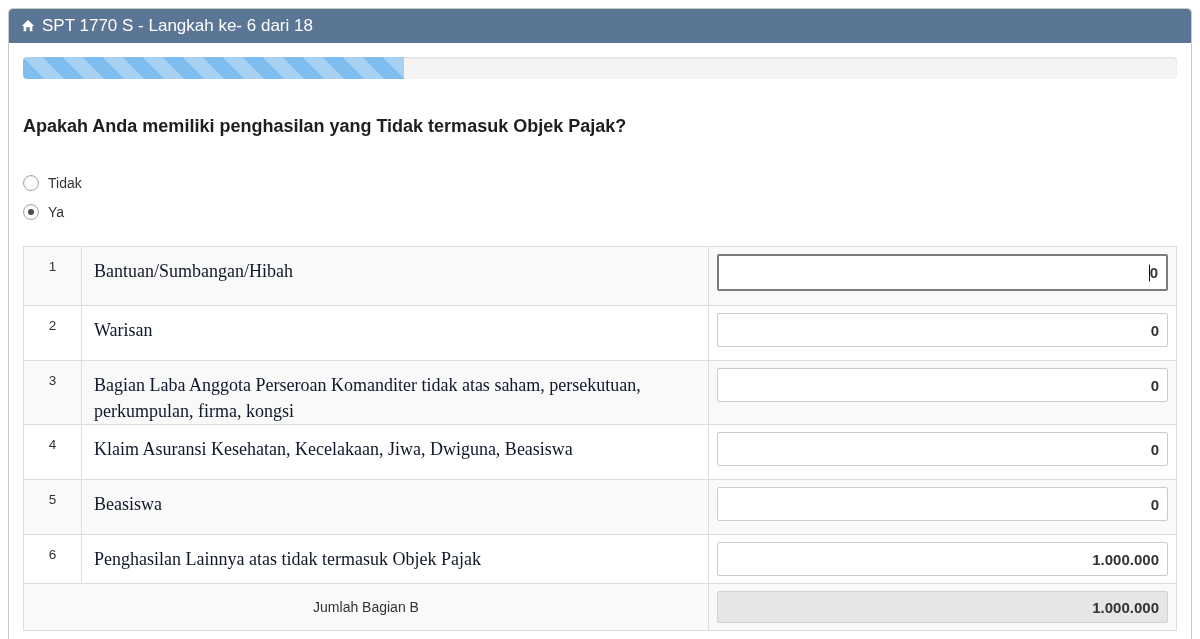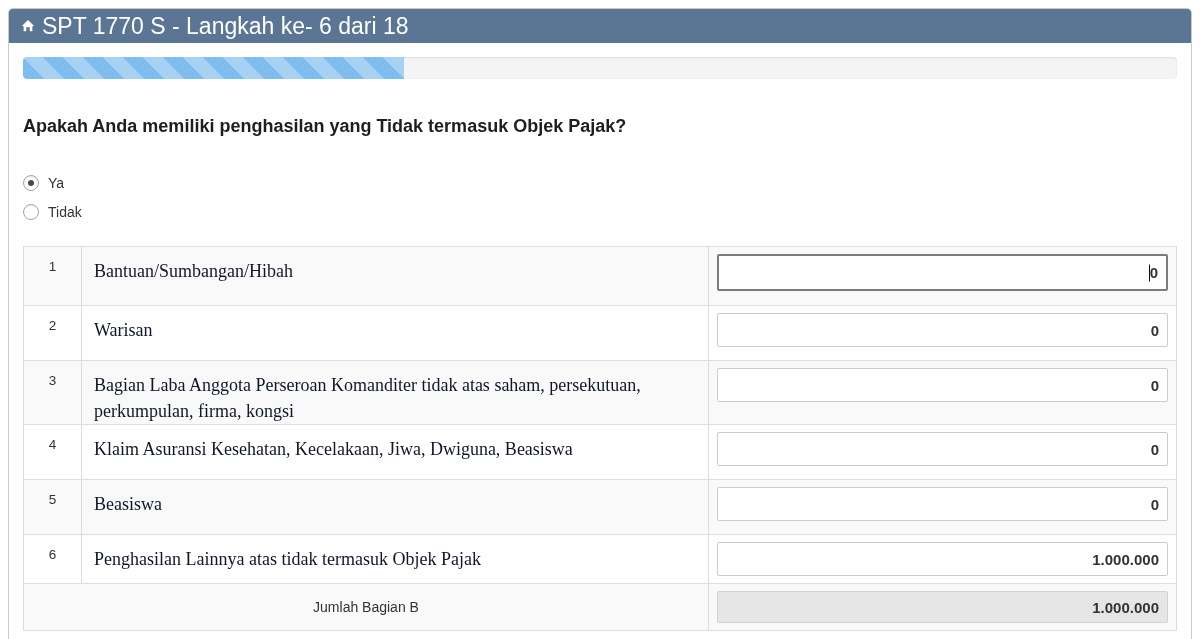--- a/index.html
+++ b/index.html
@@ -10,21 +10,21 @@
     position:relative; overflow:hidden;
   }
   .panel {
     position:absolute; left:8px; top:8px; width:1184px; height:631px;
     border:1px solid #c9c9c9; border-bottom:none;
     border-radius:5px 5px 0 0; background:#fff;
   }
   .panel-header {
     height:34px; background:#5b7595; border-radius:4px 4px 0 0;
     display:flex; align-items:center; gap:7px; padding:0 12px;
-    color:#fff; font-size:23px;
+    color:#fff; font-size:17px;
   }
   .home-icon { display:inline-flex; width:14px; height:14px; flex:0 0 auto; }
   .panel-body { padding:14px; }
 
   
   .progress {
     height:22px; background:#f4f4f4; border-radius:4px; overflow:hidden;
     box-shadow:inset 0 1px 2px rgba(0,0,0,0.10);
   }
   .progress-fill {
@@ -98,26 +98,26 @@
   <div class="panel-body">
 
     <div class="progress">
       <div class="progress-fill" style="width: 33%;"></div>
     </div>
 
     <div class="question">Apakah Anda memiliki penghasilan yang Tidak termasuk Objek Pajak?</div>
 
     <div class="radios">
       <div class="radio-row">
+        <span class="radio-circle"></span>
+        <span class="radio-label">Tidak</span>
+      </div>
+      <div class="radio-row">
         <span class="radio-circle checked"></span>
         <span class="radio-label">Ya</span>
-      </div>
-      <div class="radio-row">
-        <span class="radio-circle"></span>
-        <span class="radio-label">Tidak</span>
       </div>
     </div>
 
     <table class="b-table">
       <tbody>
         <tr>
           <td class="num-cell">1</td>
           <td class="label-cell">Bantuan/Sumbangan/Hibah</td>
           <td class="value-cell">
             <div class="input-wrap">

